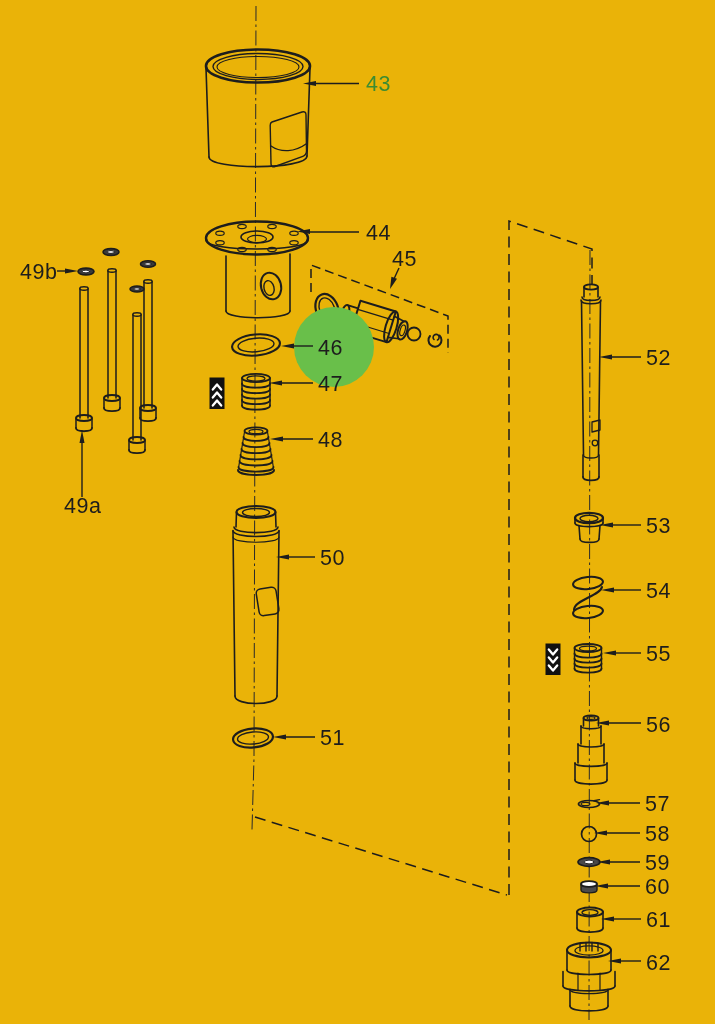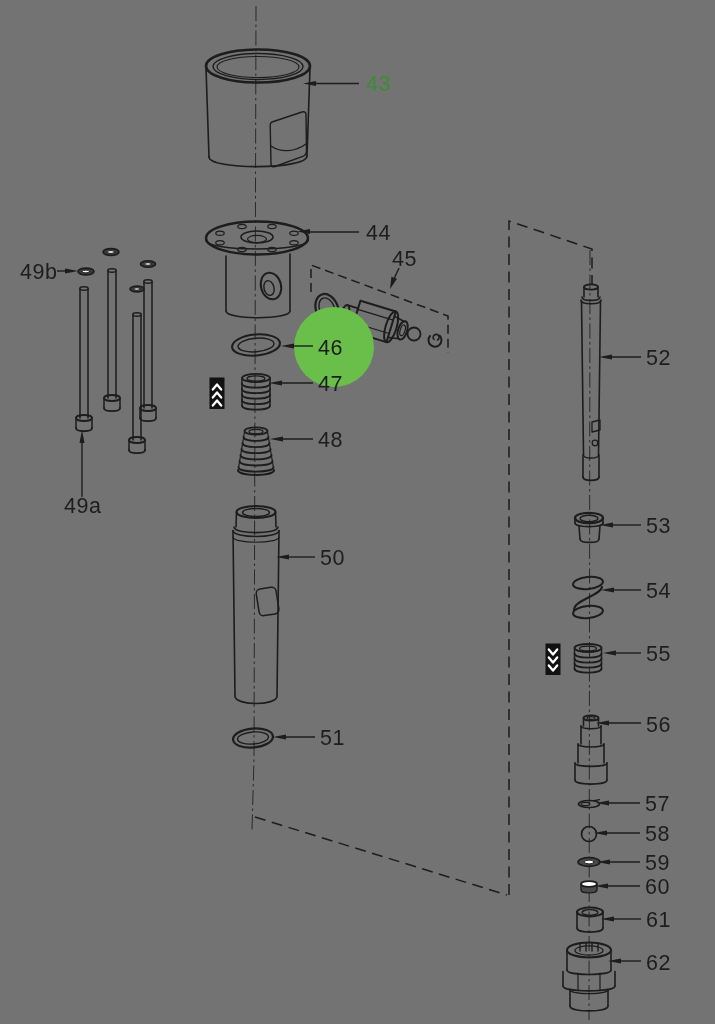--- a/index.html
+++ b/index.html
@@ -1,16 +1,16 @@
 <!DOCTYPE html>
 <html><head>
 <meta charset="utf-8">
 <style>
   html,body{margin:0;padding:0;background:#fff;}
-  .stage{position:relative;width:715px;height:1024px;background:#737373;overflow:hidden;
+  .stage{position:relative;width:715px;height:1024px;background:#eab308;overflow:hidden;
          font-family:"Liberation Sans", sans-serif;}
   svg{display:block;}
   svg text{font-family:"Liberation Sans", sans-serif;font-size:21.5px;letter-spacing:0.5px;fill:#1d1d1d;}
   svg text.green{fill:#3c8c32;}
   .ln{stroke:#1d1d1d;stroke-width:1.4;}
   .ah{fill:#1d1d1d;stroke:none;}
 </style>
 </head>
 <body>
 

